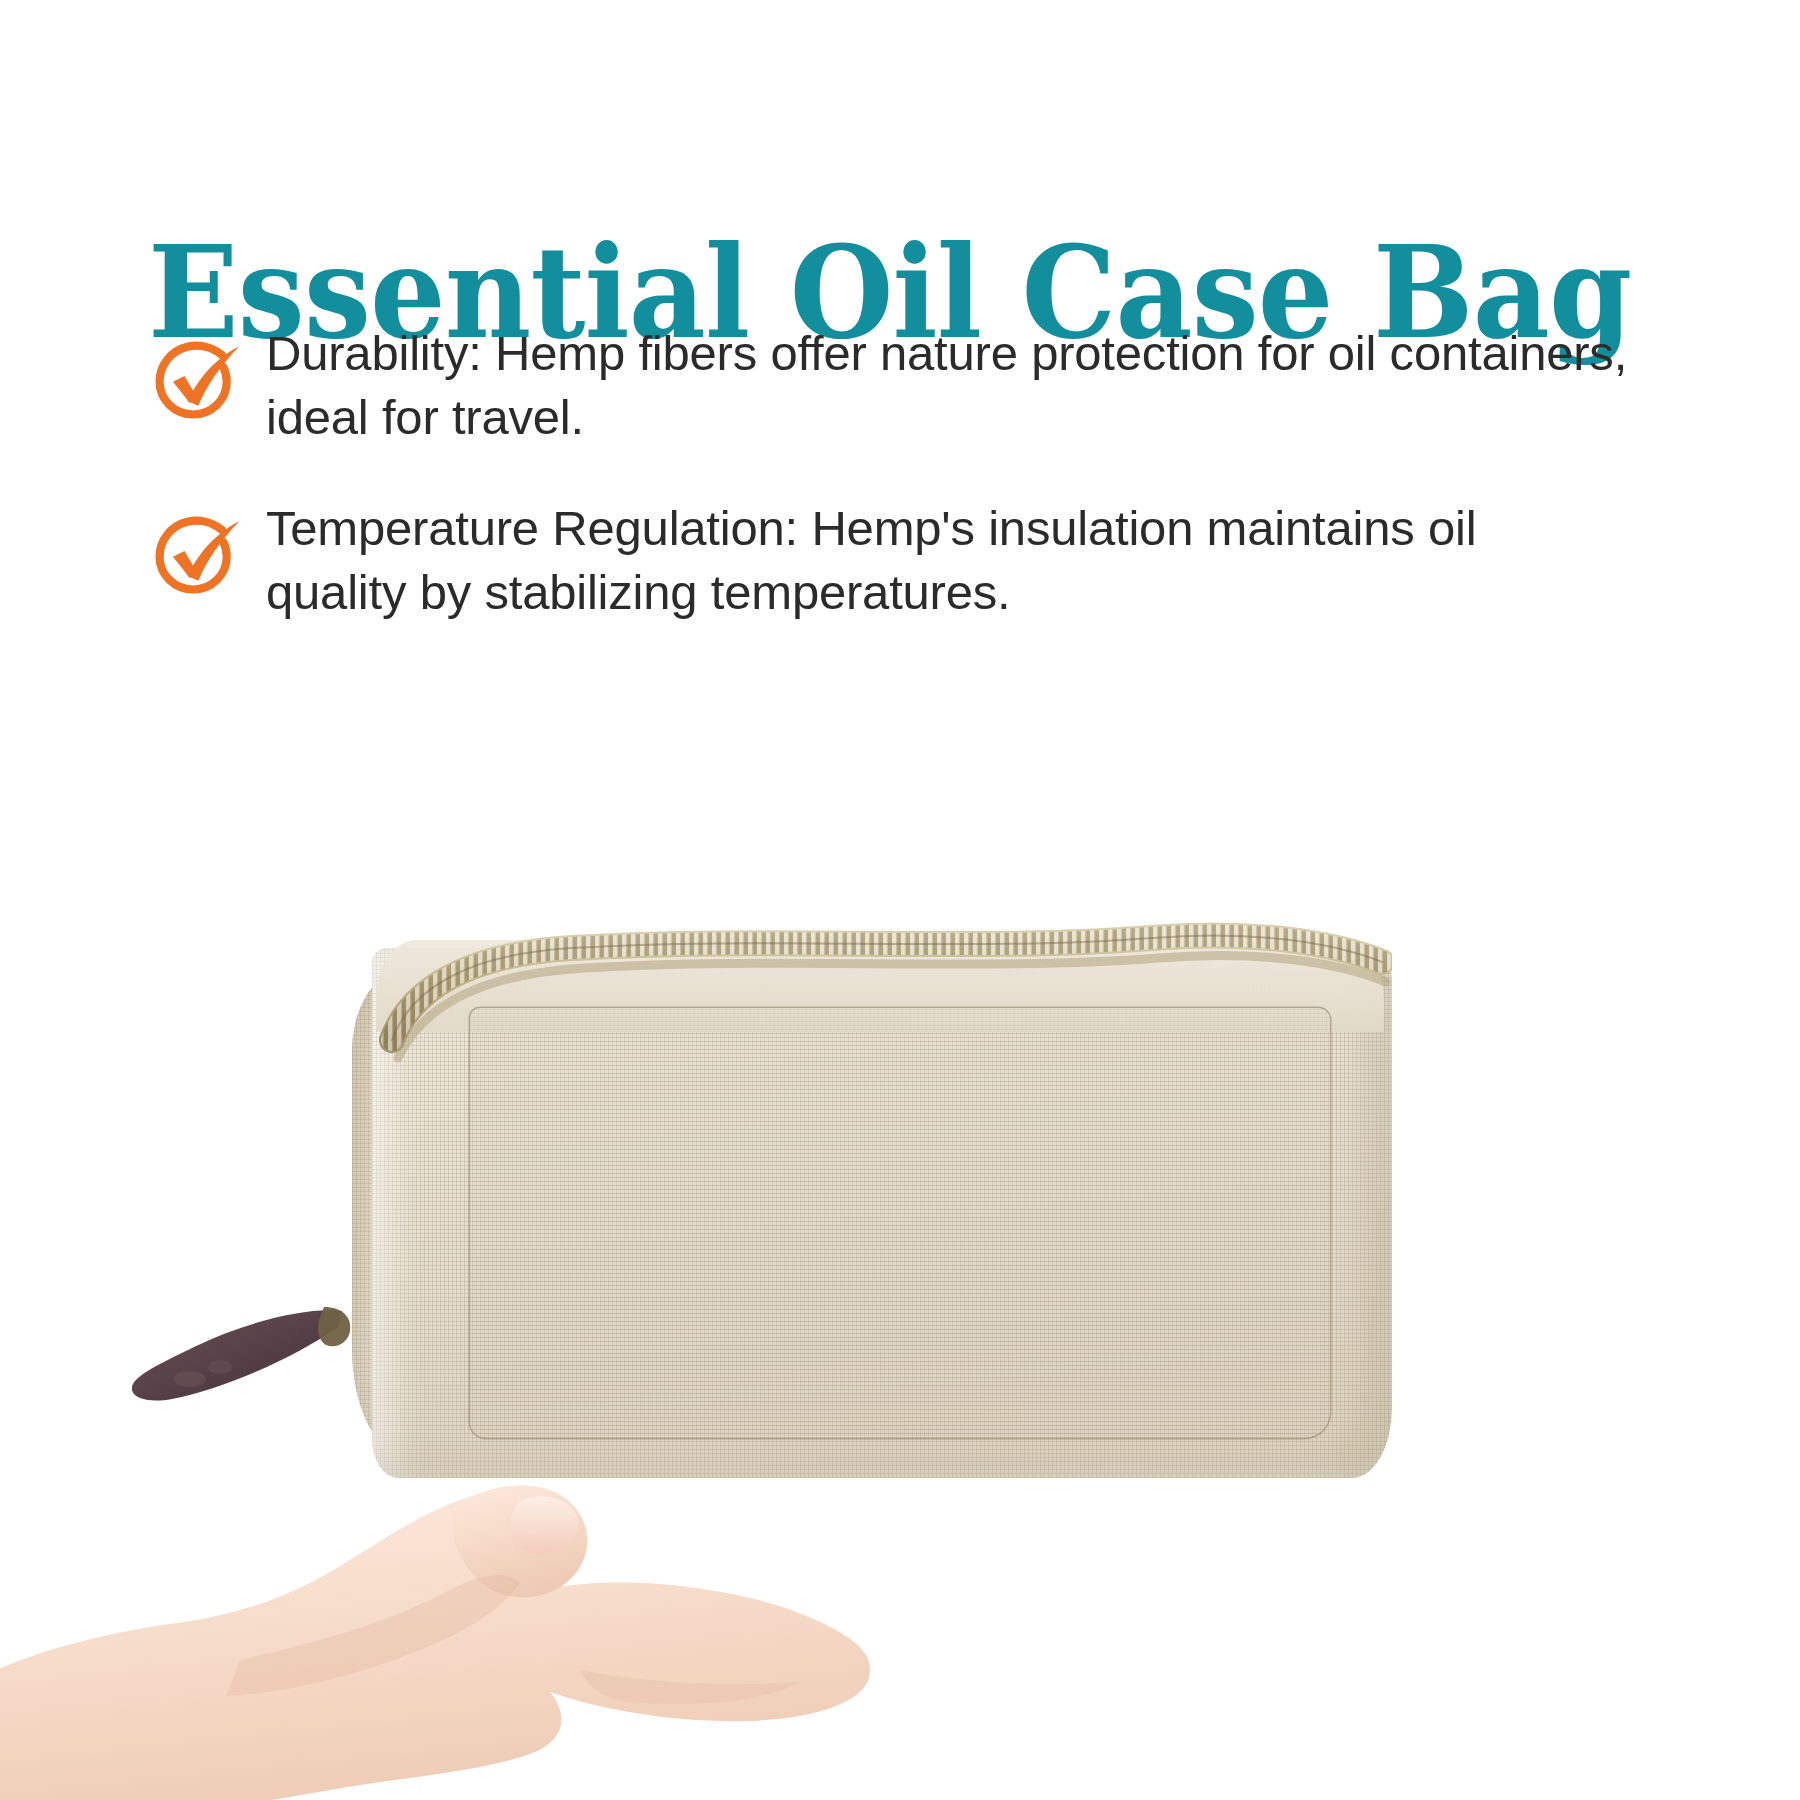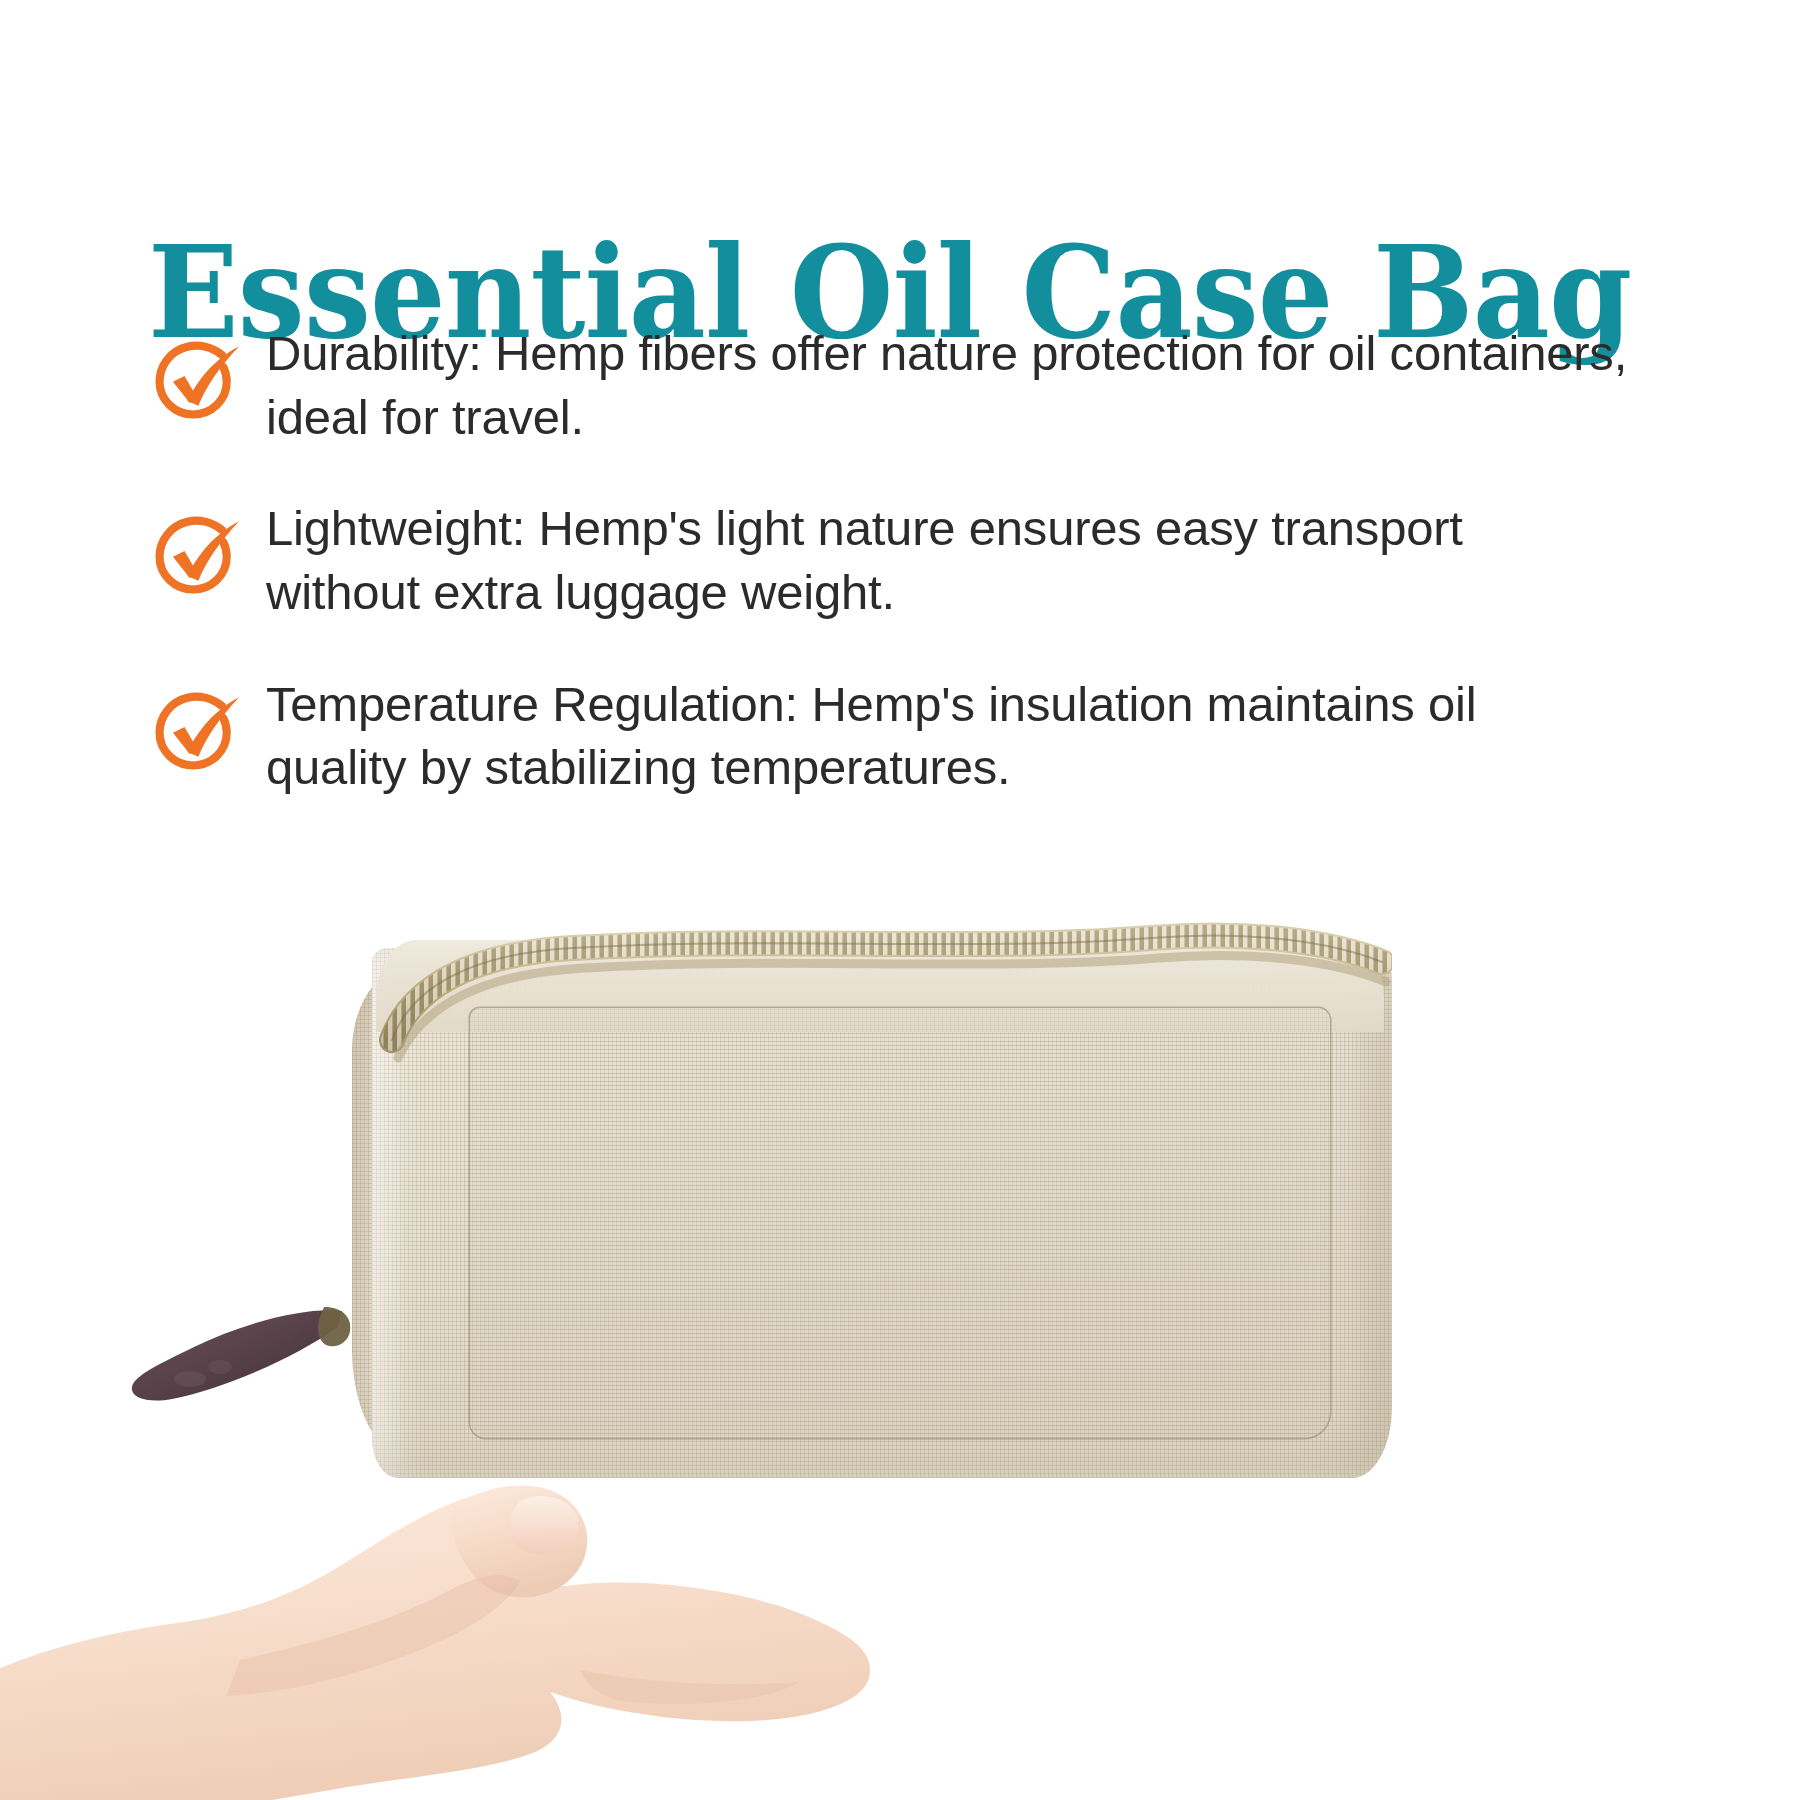--- a/index.html
+++ b/index.html
@@ -151,30 +151,20 @@
       <span class="ico">
         <svg viewBox="0 0 100 100" xmlns="http://www.w3.org/2000/svg">
           <path d="M77 26 C66.5 17.5 53 14.5 41 17.5 C24 21.5 12 36.5 12 54 C12 73 28 88 47 88 C66 88 82 73 82 54 C82 48.5 80.8 43.3 78.6 38.7" fill="none" stroke="#EE7325" stroke-width="8.5" stroke-linecap="round"></path>
           <path d="M26 54 L43.5 76 L52 72 L38 48 Z" fill="#EE7325"></path>
           <path d="M41 74 C52 52 68 31 95 17 C74 39 60 60 52.5 79 Z" fill="#EE7325"></path>
         </svg>
       </span>
       <span class="txt">Durability: Hemp fibers offer nature protection for oil containers, ideal for travel.</span>
     </div>
 
-    <div class="bullet">
-      <span class="ico">
-        <svg viewBox="0 0 100 100" xmlns="http://www.w3.org/2000/svg">
-          <path d="M77 26 C66.5 17.5 53 14.5 41 17.5 C24 21.5 12 36.5 12 54 C12 73 28 88 47 88 C66 88 82 73 82 54 C82 48.5 80.8 43.3 78.6 38.7" fill="none" stroke="#EE7325" stroke-width="8.5" stroke-linecap="round"></path>
-          <path d="M26 54 L43.5 76 L52 72 L38 48 Z" fill="#EE7325"></path>
-          <path d="M41 74 C52 52 68 31 95 17 C74 39 60 60 52.5 79 Z" fill="#EE7325"></path>
-        </svg>
-      </span>
-      <span class="txt">Lightweight: Hemp's light nature ensures easy transport without extra luggage weight.</span>
-    </div>
 
     <div class="bullet">
       <span class="ico">
         <svg viewBox="0 0 100 100" xmlns="http://www.w3.org/2000/svg">
           <path d="M77 26 C66.5 17.5 53 14.5 41 17.5 C24 21.5 12 36.5 12 54 C12 73 28 88 47 88 C66 88 82 73 82 54 C82 48.5 80.8 43.3 78.6 38.7" fill="none" stroke="#EE7325" stroke-width="8.5" stroke-linecap="round"></path>
           <path d="M26 54 L43.5 76 L52 72 L38 48 Z" fill="#EE7325"></path>
           <path d="M41 74 C52 52 68 31 95 17 C74 39 60 60 52.5 79 Z" fill="#EE7325"></path>
         </svg>
       </span>
       <span class="txt">Temperature Regulation: Hemp's insulation maintains oil quality by stabilizing temperatures.</span>

